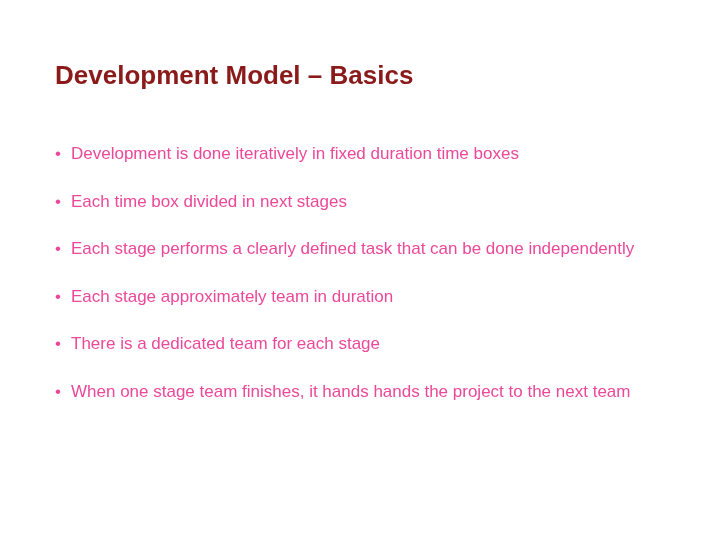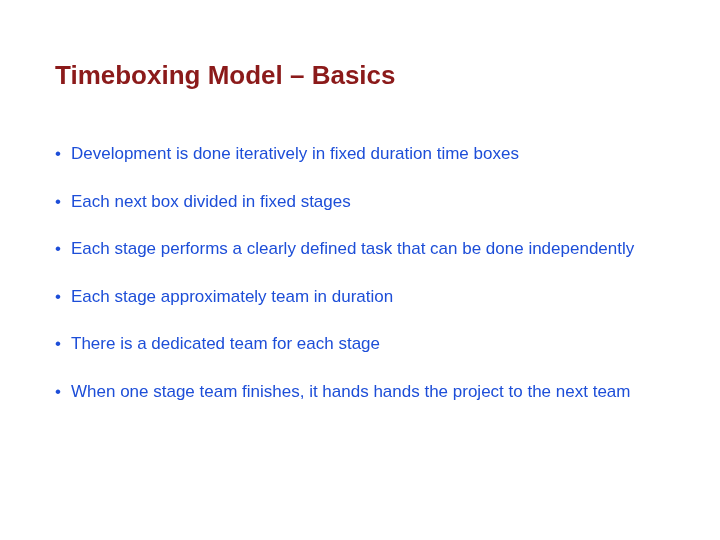--- a/index.html
+++ b/index.html
@@ -18,39 +18,39 @@
     .slide-title {
       color: #8b1a1a;
       font-size: 26px;
       font-weight: bold;
       margin-bottom: 50px;
     }
     .bullet-list {
       list-style: none;
     }
     .bullet-item {
-      color: #1d4ed8;
+      color: #ec4899;
       font-size: 17px;
       line-height: 1.5;
       margin-bottom: 22px;
       padding-left: 16px;
       position: relative;
     }
     .bullet-item::before {
       content: "•";
       position: absolute;
       left: 0;
       top: 0;
     }
   </style>
 </head>
 <body>
 
-<h1 class="slide-title">Timeboxing Model – Basics</h1>
+<h1 class="slide-title">Development Model – Basics</h1>
 
 <ul class="bullet-list">
   <li class="bullet-item">Development is done iteratively in fixed duration time boxes</li>
-  <li class="bullet-item">Each next box divided in fixed stages</li>
+  <li class="bullet-item">Each time box divided in next stages</li>
   <li class="bullet-item">Each stage performs a clearly defined task that can be done independently</li>
   <li class="bullet-item">Each stage approximately team in duration</li>
   <li class="bullet-item">There is a dedicated team for each stage</li>
   <li class="bullet-item">When one stage team finishes, it hands hands the project to the next team</li>
 </ul>
 
 </body></html>

